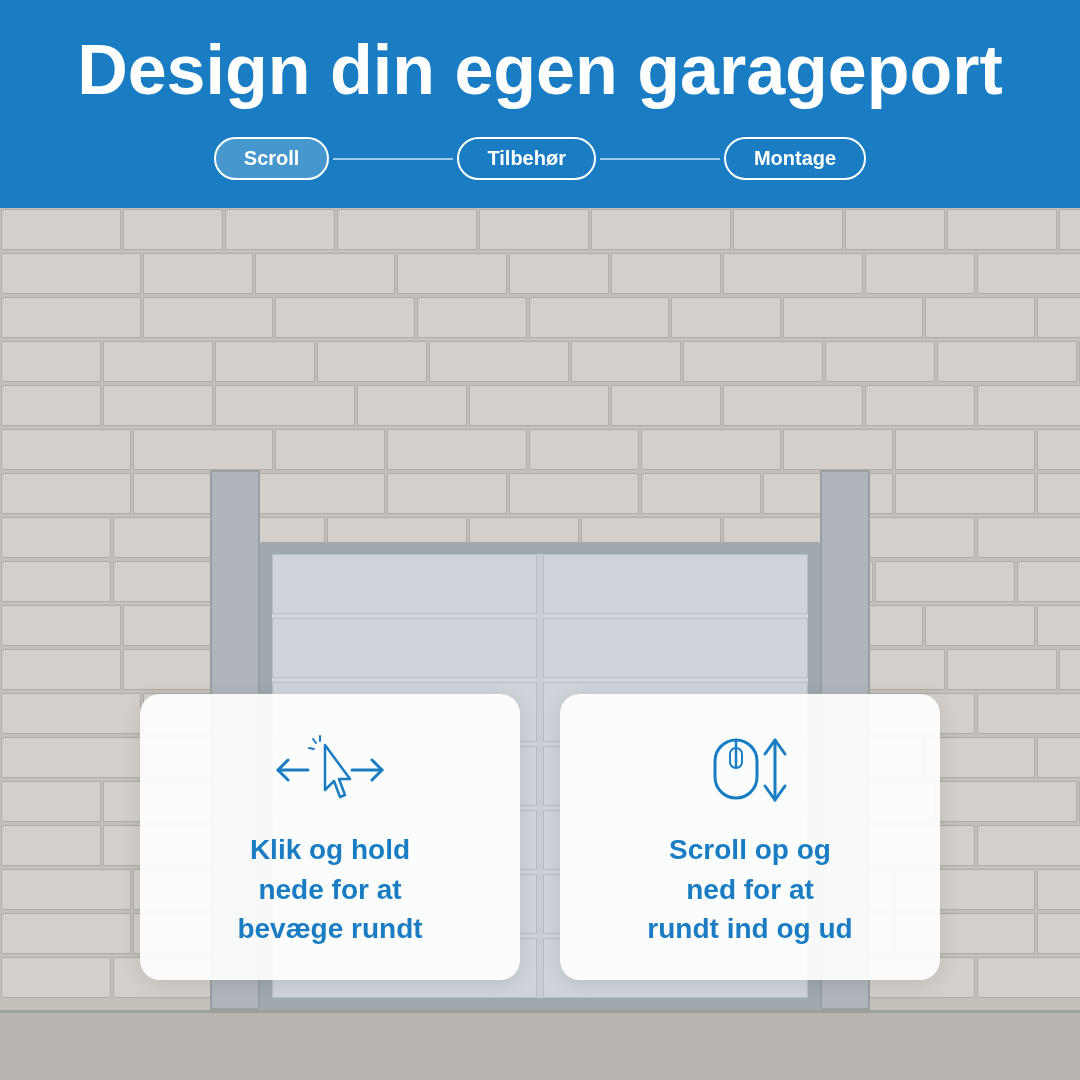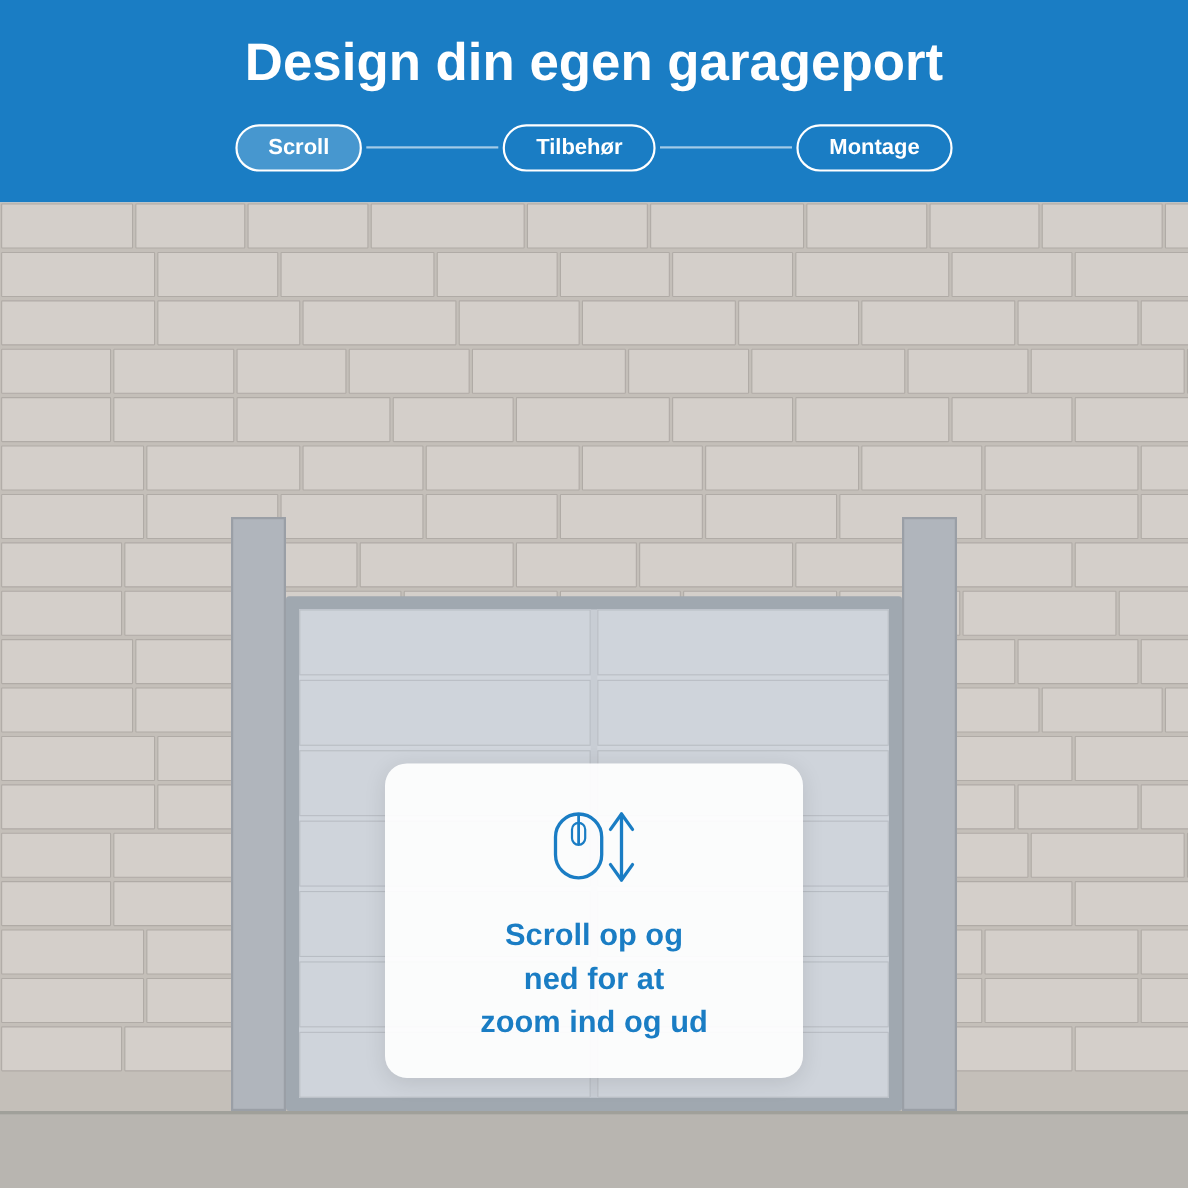--- a/index.html
+++ b/index.html
@@ -23,21 +23,21 @@
       background-color: #1a7dc4;
       padding: 32px 40px 28px;
       display: flex;
       flex-direction: column;
       align-items: center;
       gap: 10px;
     }
 
     .header-title {
       color: #ffffff;
-      font-size: 48px;
+      font-size: 70px;
       font-weight: 900;
       text-align: center;
       line-height: 1.1;
     }
 
     .header-subtitle {
       color: #ffffff;
       font-size: 28px;
       font-weight: 400;
       text-align: center;
@@ -450,38 +450,59 @@
             <div class="garage-panel-section"></div>
             <div class="garage-panel-section"></div>
             <div class="garage-panel-section"></div>
           </div>
         </div>
       </div>
     </div>
 
     <div class="info-cards">
 
+      <div class="info-card">
+        <div class="card-icon">
+          <svg width="120" height="70" viewBox="0 0 120 70" fill="none" xmlns="http://www.w3.org/2000/svg">
+
+            <line x1="8" y1="35" x2="38" y2="35" stroke="#1a7dc4" stroke-width="3" stroke-linecap="round"></line>
+            <polyline points="18,25 8,35 18,45" fill="none" stroke="#1a7dc4" stroke-width="3" stroke-linecap="round" stroke-linejoin="round"></polyline>
+
+            <line x1="82" y1="35" x2="112" y2="35" stroke="#1a7dc4" stroke-width="3" stroke-linecap="round"></line>
+            <polyline points="102,25 112,35 102,45" fill="none" stroke="#1a7dc4" stroke-width="3" stroke-linecap="round" stroke-linejoin="round"></polyline>
+
+            <polygon points="55,10 55,55 64,46 70,62 75,60 69,44 80,44" fill="none" stroke="#1a7dc4" stroke-width="2.5" stroke-linejoin="round"></polygon>
+
+            <line x1="46" y1="8" x2="43" y2="4" stroke="#1a7dc4" stroke-width="2" stroke-linecap="round"></line>
+            <line x1="44" y1="14" x2="39" y2="13" stroke="#1a7dc4" stroke-width="2" stroke-linecap="round"></line>
+            <line x1="50" y1="6" x2="50" y2="1" stroke="#1a7dc4" stroke-width="2" stroke-linecap="round"></line>
+          </svg>
+        </div>
+        <div class="card-text" style="white-space: pre-line;">Klik og hold
+nede for at
+bevæge rundt</div>
+      </div>
 
       <div class="info-card">
         <div class="card-icon">
           <svg width="100" height="80" viewBox="0 0 100 80" fill="none" xmlns="http://www.w3.org/2000/svg">
 
             <rect x="15" y="10" width="42" height="58" rx="21" fill="none" stroke="#1a7dc4" stroke-width="3"></rect>
 
             <line x1="36" y1="10" x2="36" y2="38" stroke="#1a7dc4" stroke-width="2.5"></line>
 
             <rect x="30" y="18" width="12" height="20" rx="6" fill="none" stroke="#1a7dc4" stroke-width="2"></rect>
 
             <line x1="75" y1="10" x2="75" y2="70" stroke="#1a7dc4" stroke-width="3" stroke-linecap="round"></line>
             <polyline points="65,24 75,10 85,24" fill="none" stroke="#1a7dc4" stroke-width="3" stroke-linecap="round" stroke-linejoin="round"></polyline>
 
             <polyline points="65,56 75,70 85,56" fill="none" stroke="#1a7dc4" stroke-width="3" stroke-linecap="round" stroke-linejoin="round"></polyline>
           </svg>
         </div>
         <div class="card-text" style="white-space: pre-line;">Scroll op og
 ned for at
-zoom ind og ud</div>
+rundt ind og ud</div>
       </div>
 
     </div>
 
   </div>
 </div>
 
 </body></html>

